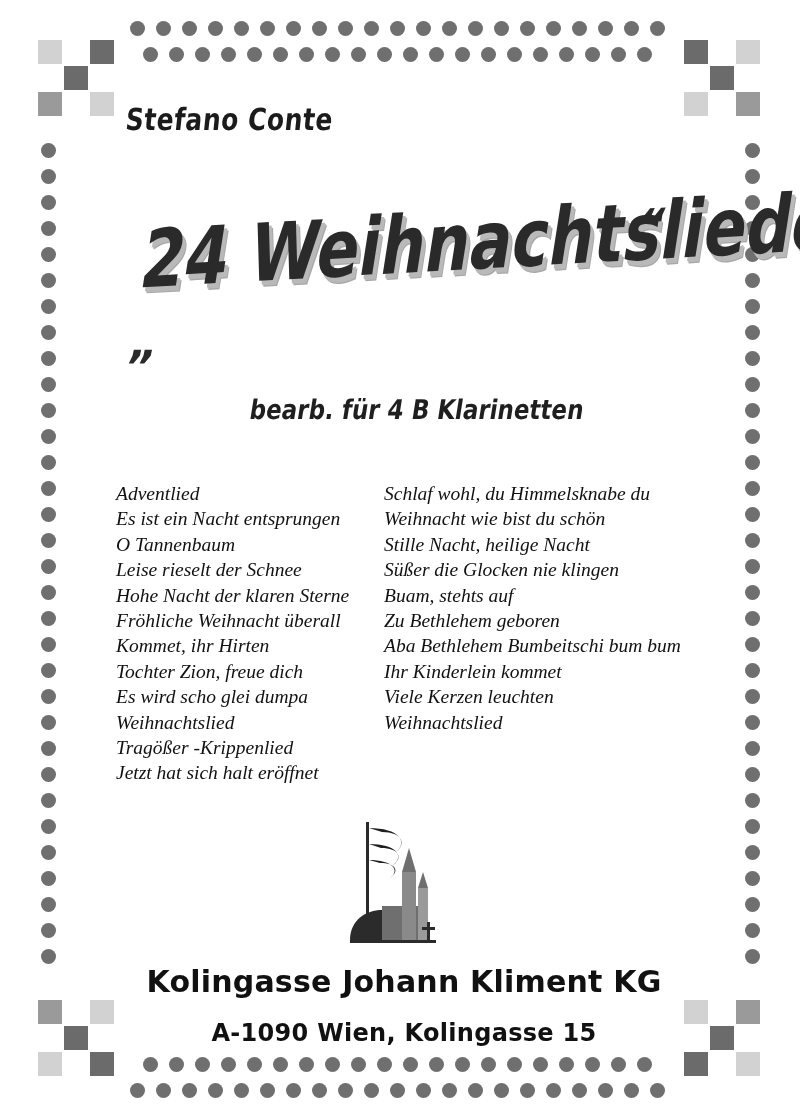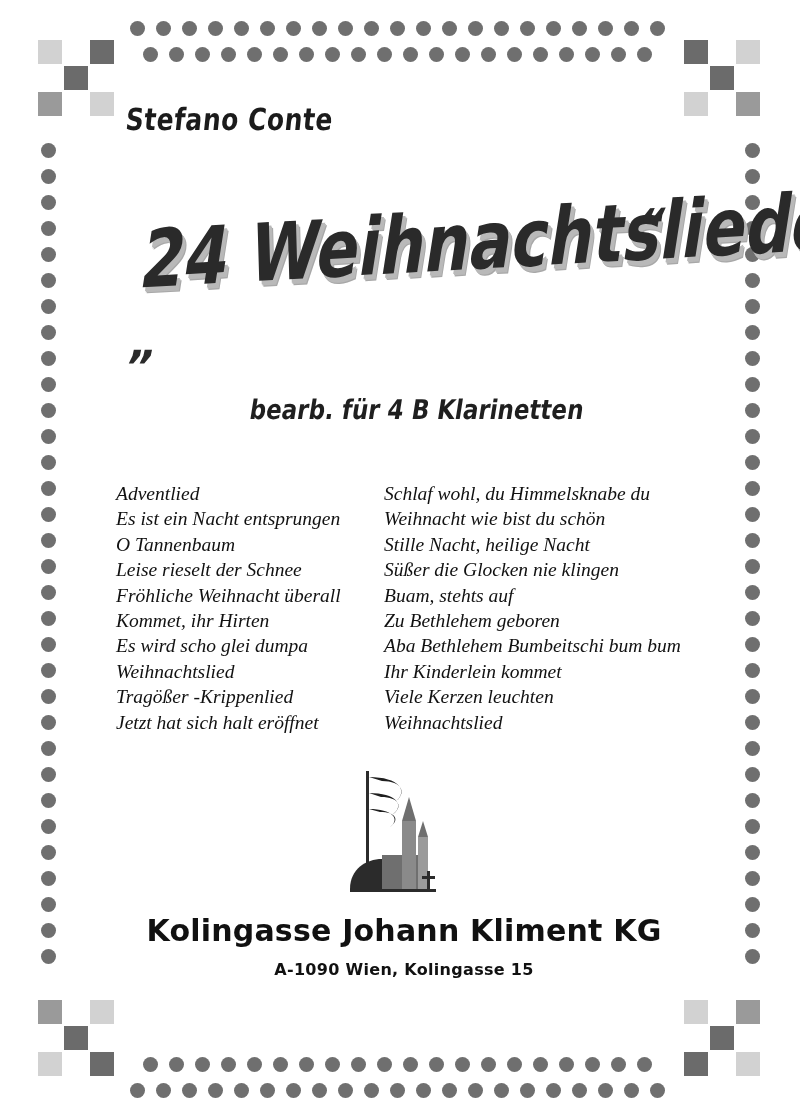--- a/index.html
+++ b/index.html
@@ -140,23 +140,23 @@
     font-weight: bold;
     font-size: 30px;
     color: #111111;
     margin-top: 10px;
     letter-spacing: 0.2px;
   }
   .address {
     text-align: center;
     font-family: "DejaVu Sans", sans-serif;
     font-weight: bold;
-    font-size: 16px;
+    font-size: 24px;
     color: #111111;
-    margin-top: 12px;
+    margin-top: 20px;
     letter-spacing: 0.3px;
   }
 </style>
 </head>
 <body>
 
 <div class="page">
 
   <div class="border-layer" id="border-layer">
       <div class="sq" style="left: 38px; top: 40px; width: 24px; height: 24px; background: rgb(210, 210, 210);"></div>
@@ -343,22 +343,24 @@
 
     <div class="subtitle">bearb. für 4 B Klarinetten</div>
 
     <div class="lists">
       <div class="col">
         <ul id="list-left">
             <li>Adventlied</li>
             <li>Es ist ein Nacht entsprungen</li>
             <li>O Tannenbaum</li>
             <li>Leise rieselt der Schnee</li>
+            <li>Hohe Nacht der klaren Sterne</li>
             <li>Fröhliche Weihnacht überall</li>
             <li>Kommet, ihr Hirten</li>
+            <li>Tochter Zion, freue dich</li>
             <li>Es wird scho glei dumpa</li>
             <li>Weihnachtslied</li>
             <li>Tragößer -Krippenlied</li>
             <li>Jetzt hat sich halt eröffnet</li>
           </ul>
       </div>
       <div class="col">
         <ul id="list-right">
             <li>Schlaf wohl, du Himmelsknabe du</li>
             <li>Weihnacht wie bist du schön</li>

